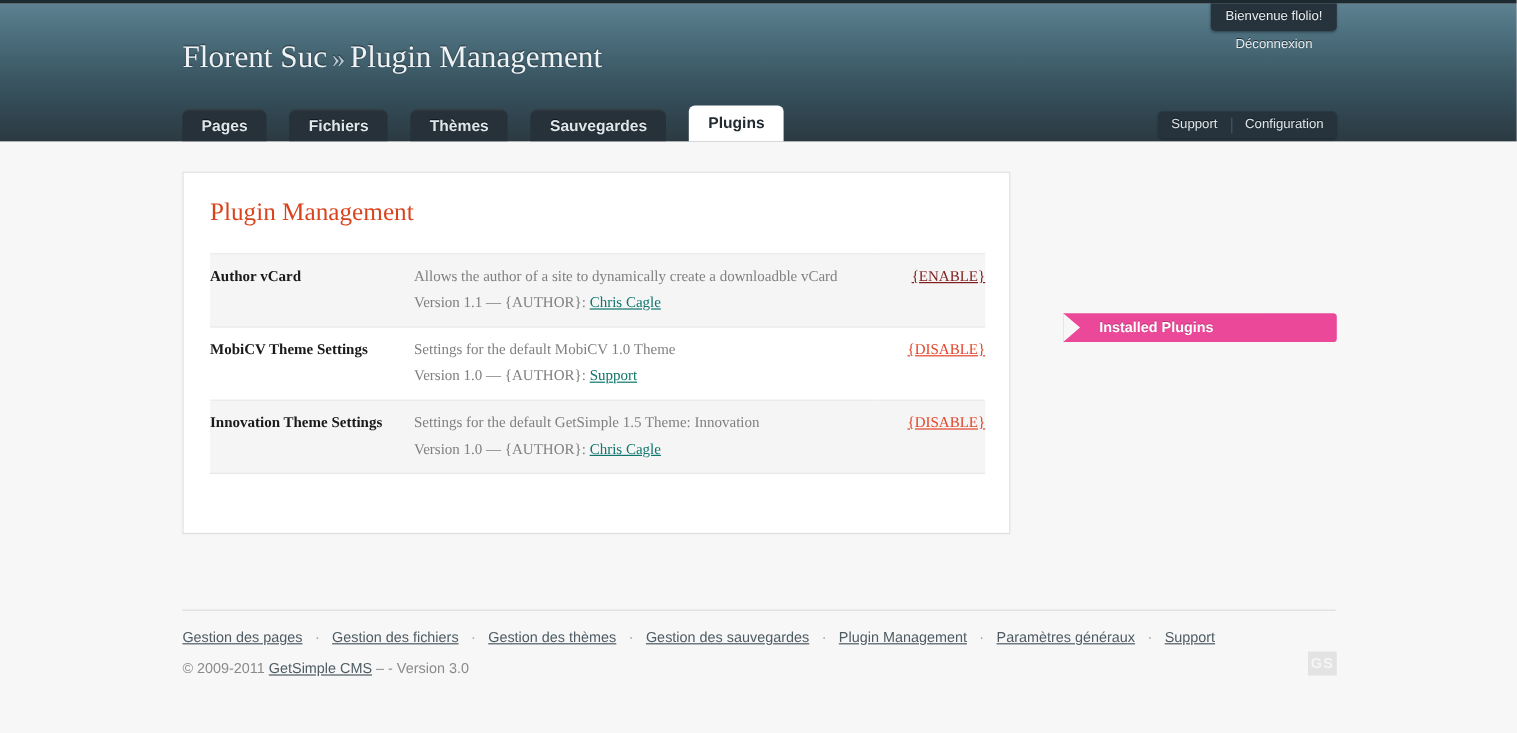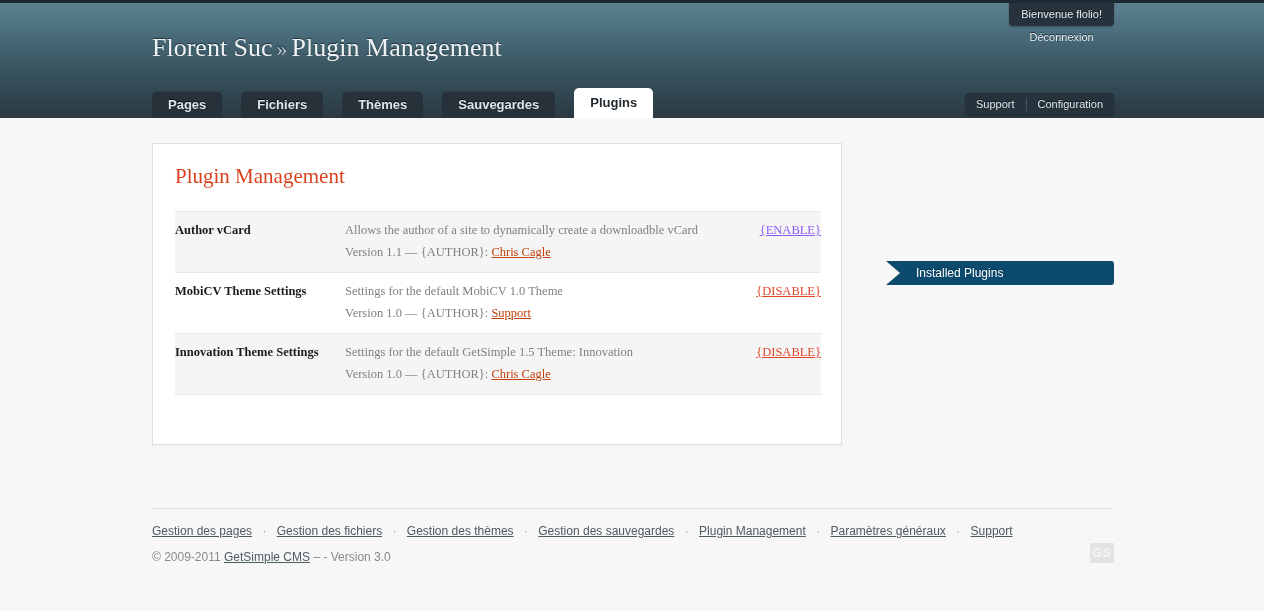--- a/index.html
+++ b/index.html
@@ -141,45 +141,45 @@
     border-bottom: 1px solid #e8e8e8;
     padding: 11px 0 12px 0;
     vertical-align: top;
     font-size: 12.5px;
   }
   td.c-name { width: 170px; padding-left: 4px; font-weight: bold; color: #1a1a1a; }
   td.c-desc { color: #808080; }
   td.c-desc .line2 { margin-top: 7px; }
   td.c-act { width: 90px; text-align: right; padding-right: 4px; white-space: nowrap; }
 
-  td.c-desc a { color: #c2410c; text-decoration: underline; }
+  td.c-desc a { color: #0f766e; text-decoration: underline; }
   a.act { font-size: 12.5px; text-decoration: underline; }
-  a.act.enable { color: #8b5cf6; }
+  a.act.enable { color: #7f1d1d; }
   a.act.disable { color: #e2452a; }
 
   .count {
     margin: 30px 0 0 24px;
     font-size: 12.5px;
     font-style: italic;
     color: #1a1a1a;
   }
   .count b { font-style: italic; font-weight: bold; }
 
   
   .sidebar { position: absolute; left: 886px; top: 143px; }
   .badge {
     position: relative;
     display: block;
     width: 228px;
     height: 24px;
     line-height: 24px;
-    background: #0c4a6e;
+    background: #ec4899;
     color: #ffffff;
     font-size: 12px;
-    font-weight: normal;
+    font-weight: bold;
     text-decoration: none;
     padding-left: 30px;
     border-radius: 0 3px 3px 0;
     text-shadow: 0 -1px 0 rgba(0,0,0,.25);
   }
   .badge:before {
     content: "";
     position: absolute;
     left: 0; top: 0;
     width: 0; height: 0;

